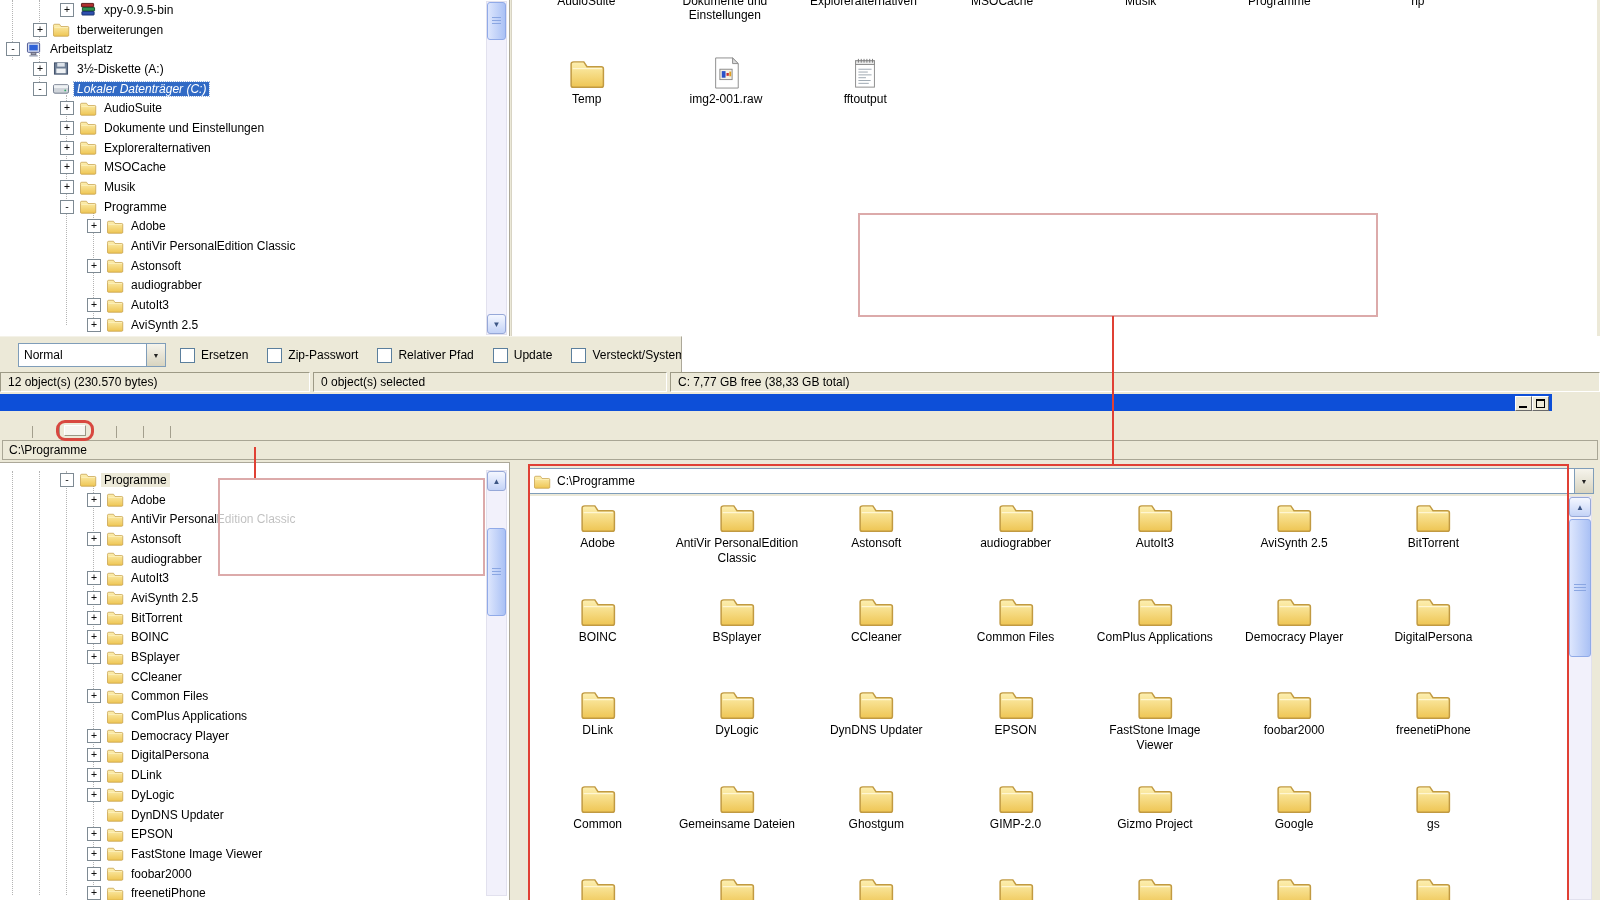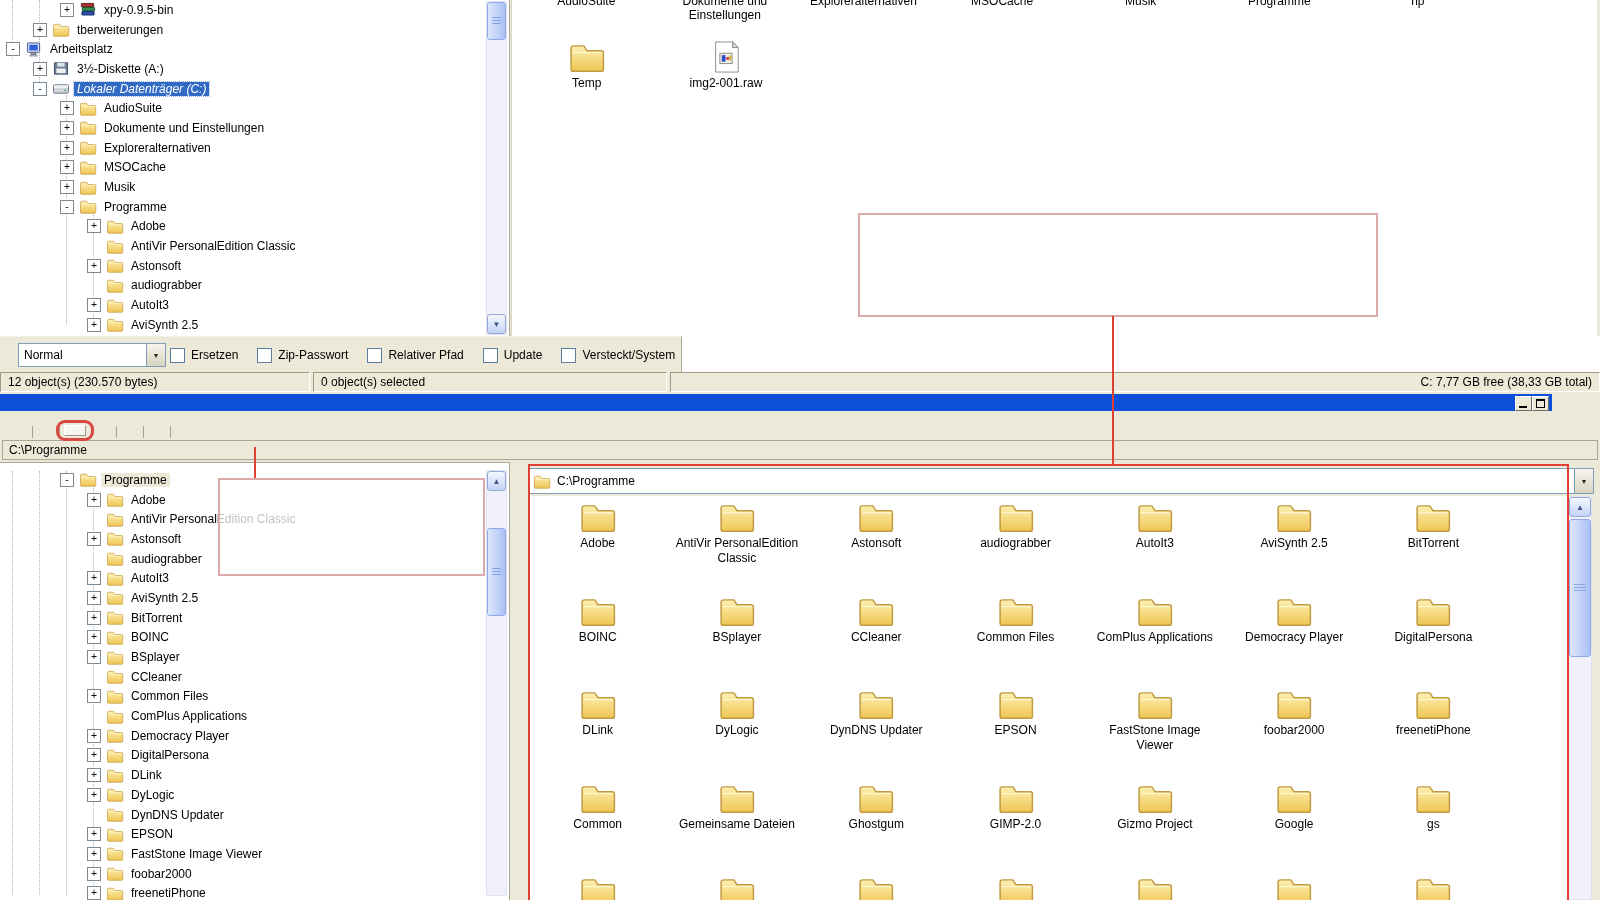--- a/index.html
+++ b/index.html
@@ -35,21 +35,21 @@
   .vthumb::after{content:"";position:absolute;left:4px;right:4px;top:50%;height:8px;margin-top:-4px;
         background:repeating-linear-gradient(#8aa6e2 0 1px,transparent 1px 3px);}
 
   
   .cell0{width:138.6px;text-align:center;font-size:12px;line-height:14px;}
   .cell0 div{max-width:128px;margin:0 auto;}
   .cell{width:139.3px;height:93.5px;display:flex;flex-direction:column;align-items:center;}
   .ficon{width:36px;height:32px;margin-top:5px;flex:none;}
   .flabel{font-size:12px;line-height:15px;text-align:center;max-width:128px;margin-top:3px;}
   #tr-row0{left:5px;top:-6px;display:flex;}
-  #tr-row1{left:5px;top:36px;display:flex;}
+  #tr-row1{left:5px;top:52px;display:flex;}
   #br-grid{left:13px;top:34px;width:1040px;height:404px;background:#fff;overflow:hidden;
            display:flex;flex-wrap:wrap;align-content:flex-start;}
 
   
   .note{background:#fff;border:2px solid #dcaaaa;color:#4a4a4a;font-size:16px;line-height:21px;
         padding:5px 8px;z-index:6;}
   #note1{left:858px;top:213px;width:500px;height:90px;}
   #note2{left:218px;top:478px;width:247px;height:84px;background:rgba(255,255,255,0.75);}
   .rline{background:#e04034;z-index:7;}
   #rline1{left:1112px;top:316px;width:2px;height:148px;}
@@ -58,29 +58,29 @@
 
   
   #toolbar{left:0;top:336px;width:1600px;height:36px;background:#fff;}
   #toolbar-left{position:absolute;left:0;top:0;width:681px;height:36px;background:#ece9d8;
         border-top:1px solid #f4f2e8;border-right:1px solid #aca899;display:flex;align-items:center;overflow:hidden;}
   #mode-combo{margin-left:18px;width:146px;height:22px;background:#fff;border:1px solid #7f9db9;
         display:flex;align-items:center;font-size:12px;flex:none;}
   #mode-combo .val{flex:1;padding-left:5px;}
   .dropbtn{width:18px;height:100%;background:linear-gradient(#f6f4ec,#d8d4c0);border-left:1px solid #7f9db9;
         display:flex;align-items:center;justify-content:center;font-size:7px;color:#222;flex:none;}
-  #chk-list{display:flex;margin-left:4px;}
+  #chk-list{display:flex;margin-left:14px;}
   .chk{display:flex;align-items:center;font-size:12px;margin-right:19px;white-space:nowrap;}
   .chk .box{width:13px;height:13px;background:#fff;border:1px solid #5b7f9d;margin-right:6px;flex:none;}
 
   
   #statusbar{left:0;top:372px;width:1600px;height:20px;background:#ece9d8;display:flex;}
   .scell{border:1px solid;border-color:#9d9a86 #fff #fff #9d9a86;font-size:12px;padding:2px 7px;
         white-space:nowrap;overflow:hidden;box-sizing:border-box;}
-  #scell1{width:310px;}#scell2{width:354px;margin-left:3px;}#scell3{flex:1;margin-left:3px;text-align:right;}
+  #scell1{width:310px;}#scell2{width:354px;margin-left:3px;}#scell3{flex:1;margin-left:3px;}
 
   
   #bluebar{left:0;top:394px;width:1552px;height:17px;background:#0d4fd8;}
   .winbtn{position:absolute;top:396px;width:15px;height:13px;background:#ece9d8;
         border:1px solid;border-color:#fff #6a6a6a #6a6a6a #fff;}
   #btn-min{left:1515px;}#btn-max{left:1532px;}
   #btn-min i{position:absolute;left:3px;bottom:2px;width:8px;height:2px;background:#000;}
   #btn-max i{position:absolute;left:3px;top:2px;width:7px;height:6px;border:1px solid #000;border-top-width:2px;}
 
   
@@ -353,20 +353,26 @@
           <use href="#icon-folder"></use>
         </svg>
         <div class="flabel">Temp</div>
       </div>
       <div class="cell">
         <svg class="ficon">
           <use href="#icon-image-file"></use>
         </svg>
         <div class="flabel">img2-001.raw</div>
       </div>
+      <div class="cell">
+        <svg class="ficon">
+          <use href="#icon-text-file"></use>
+        </svg>
+        <div class="flabel">fftoutput</div>
+      </div>
     </div>
 </div>
 
 <div id="note1" class="abs note">
 
 <div></div>
     <div></div>
     <div></div>
   </div>
 <div id="rline1" class="abs rline"></div>

